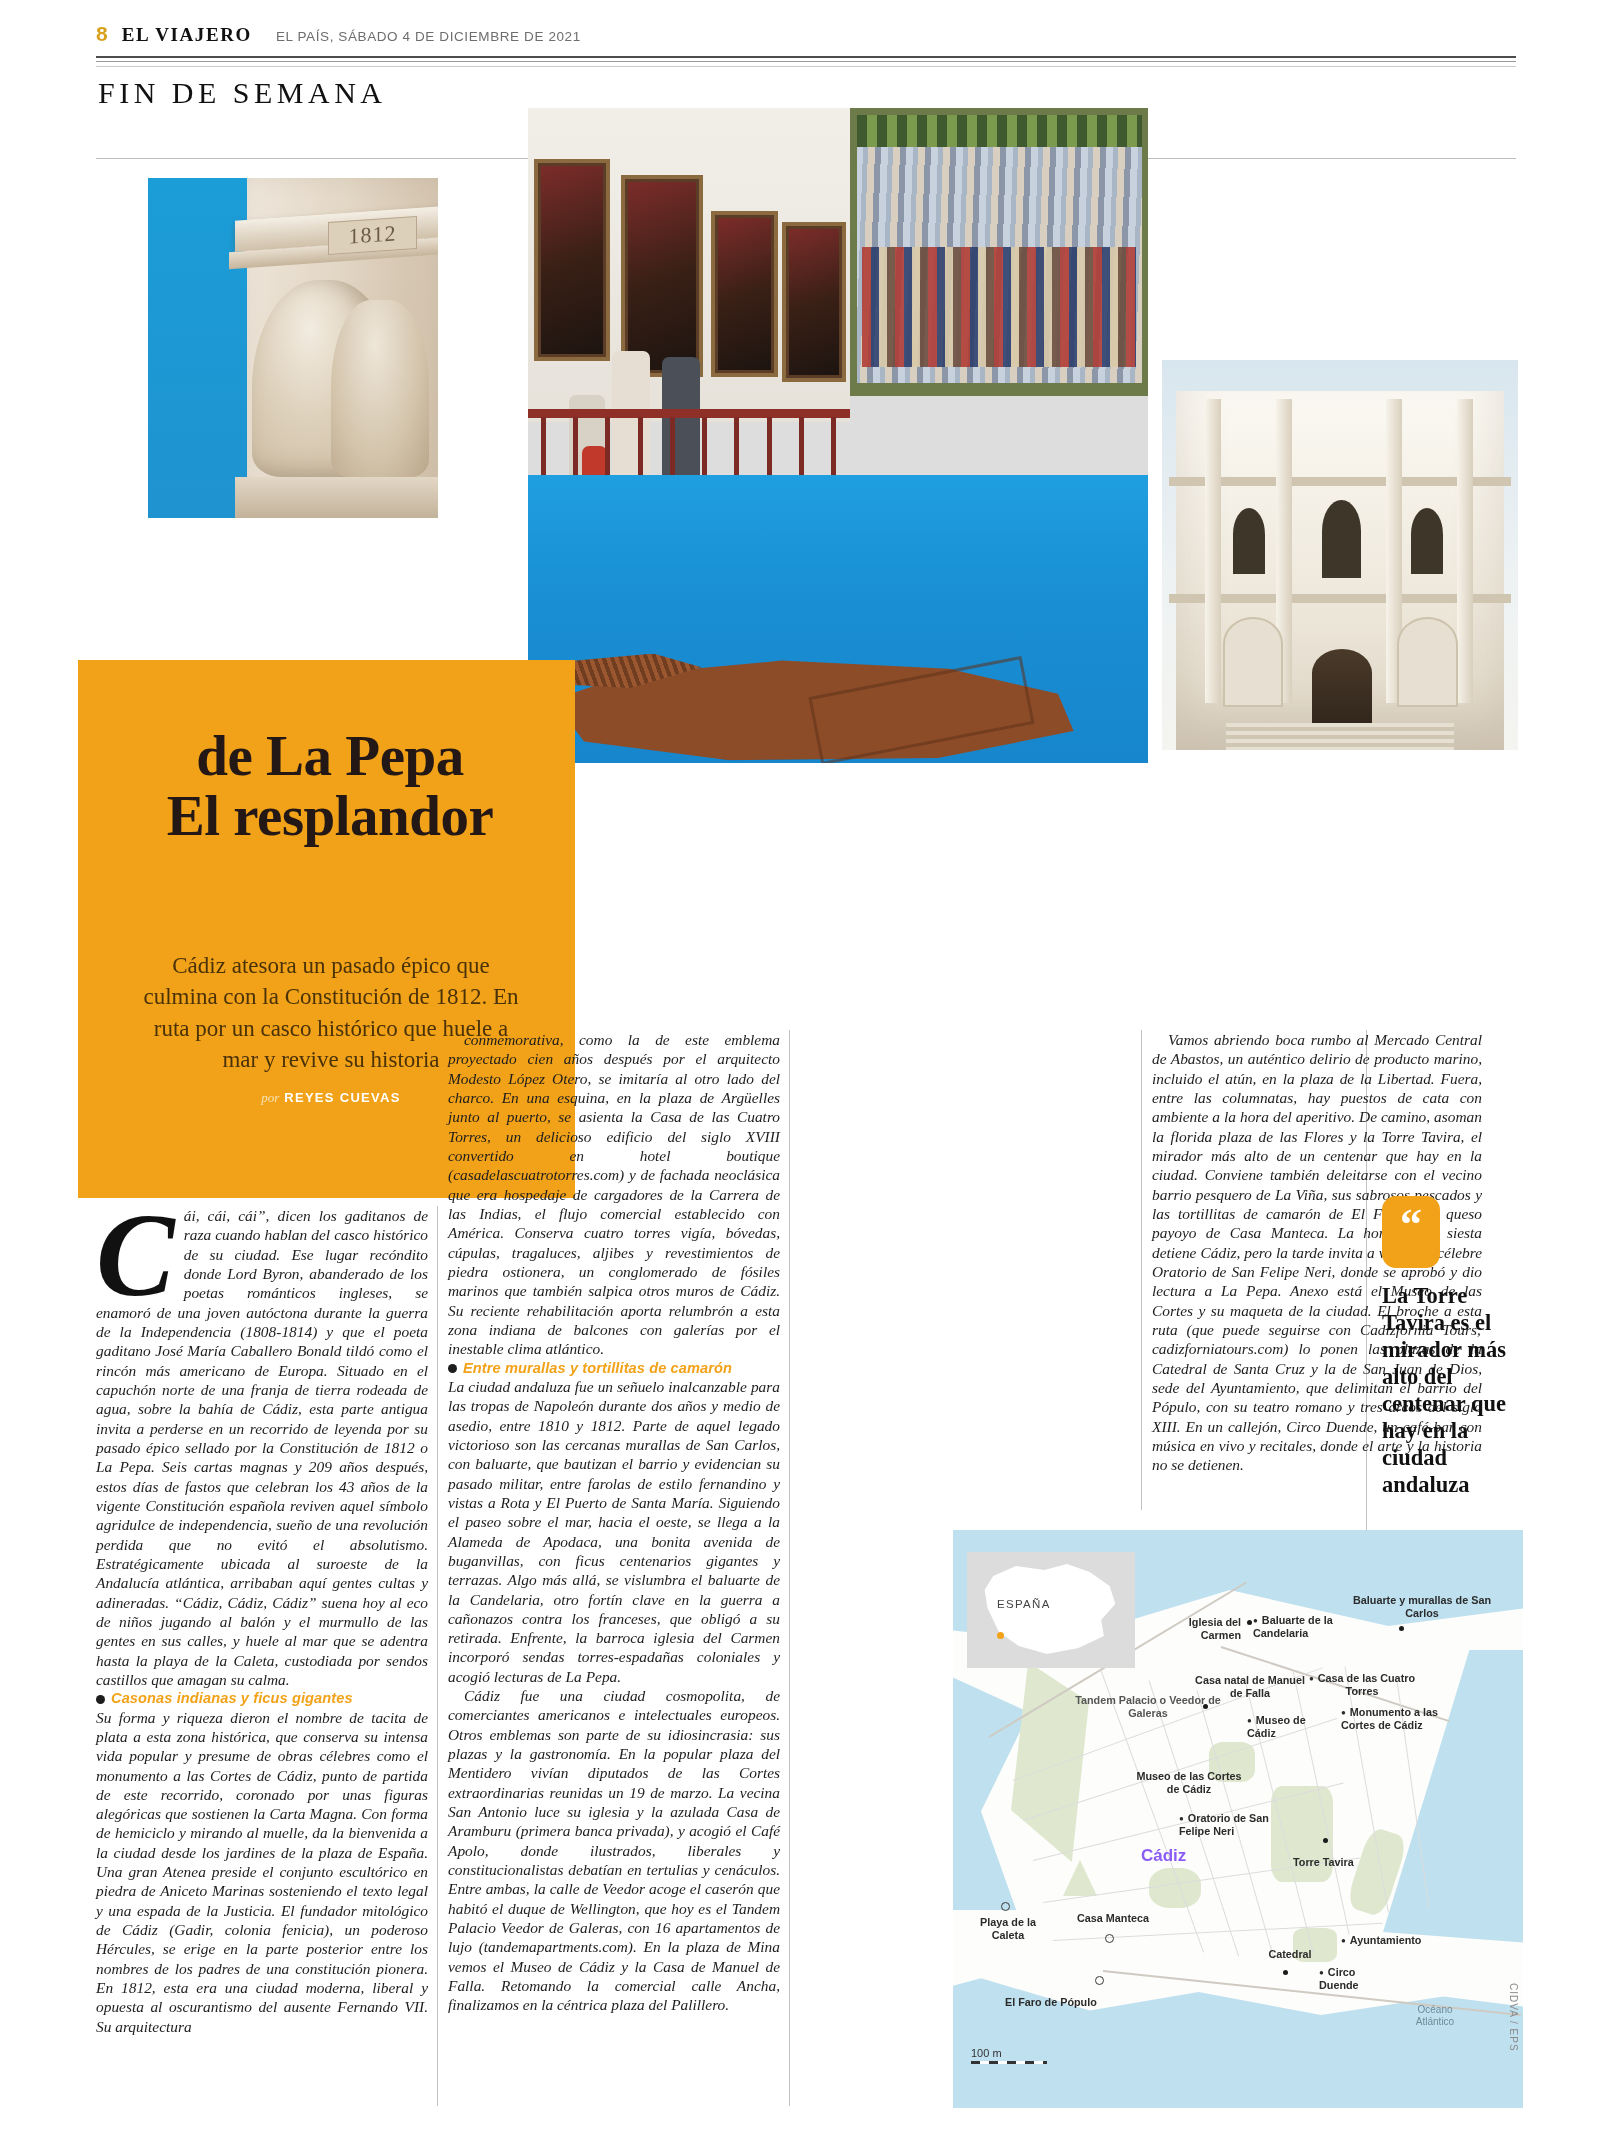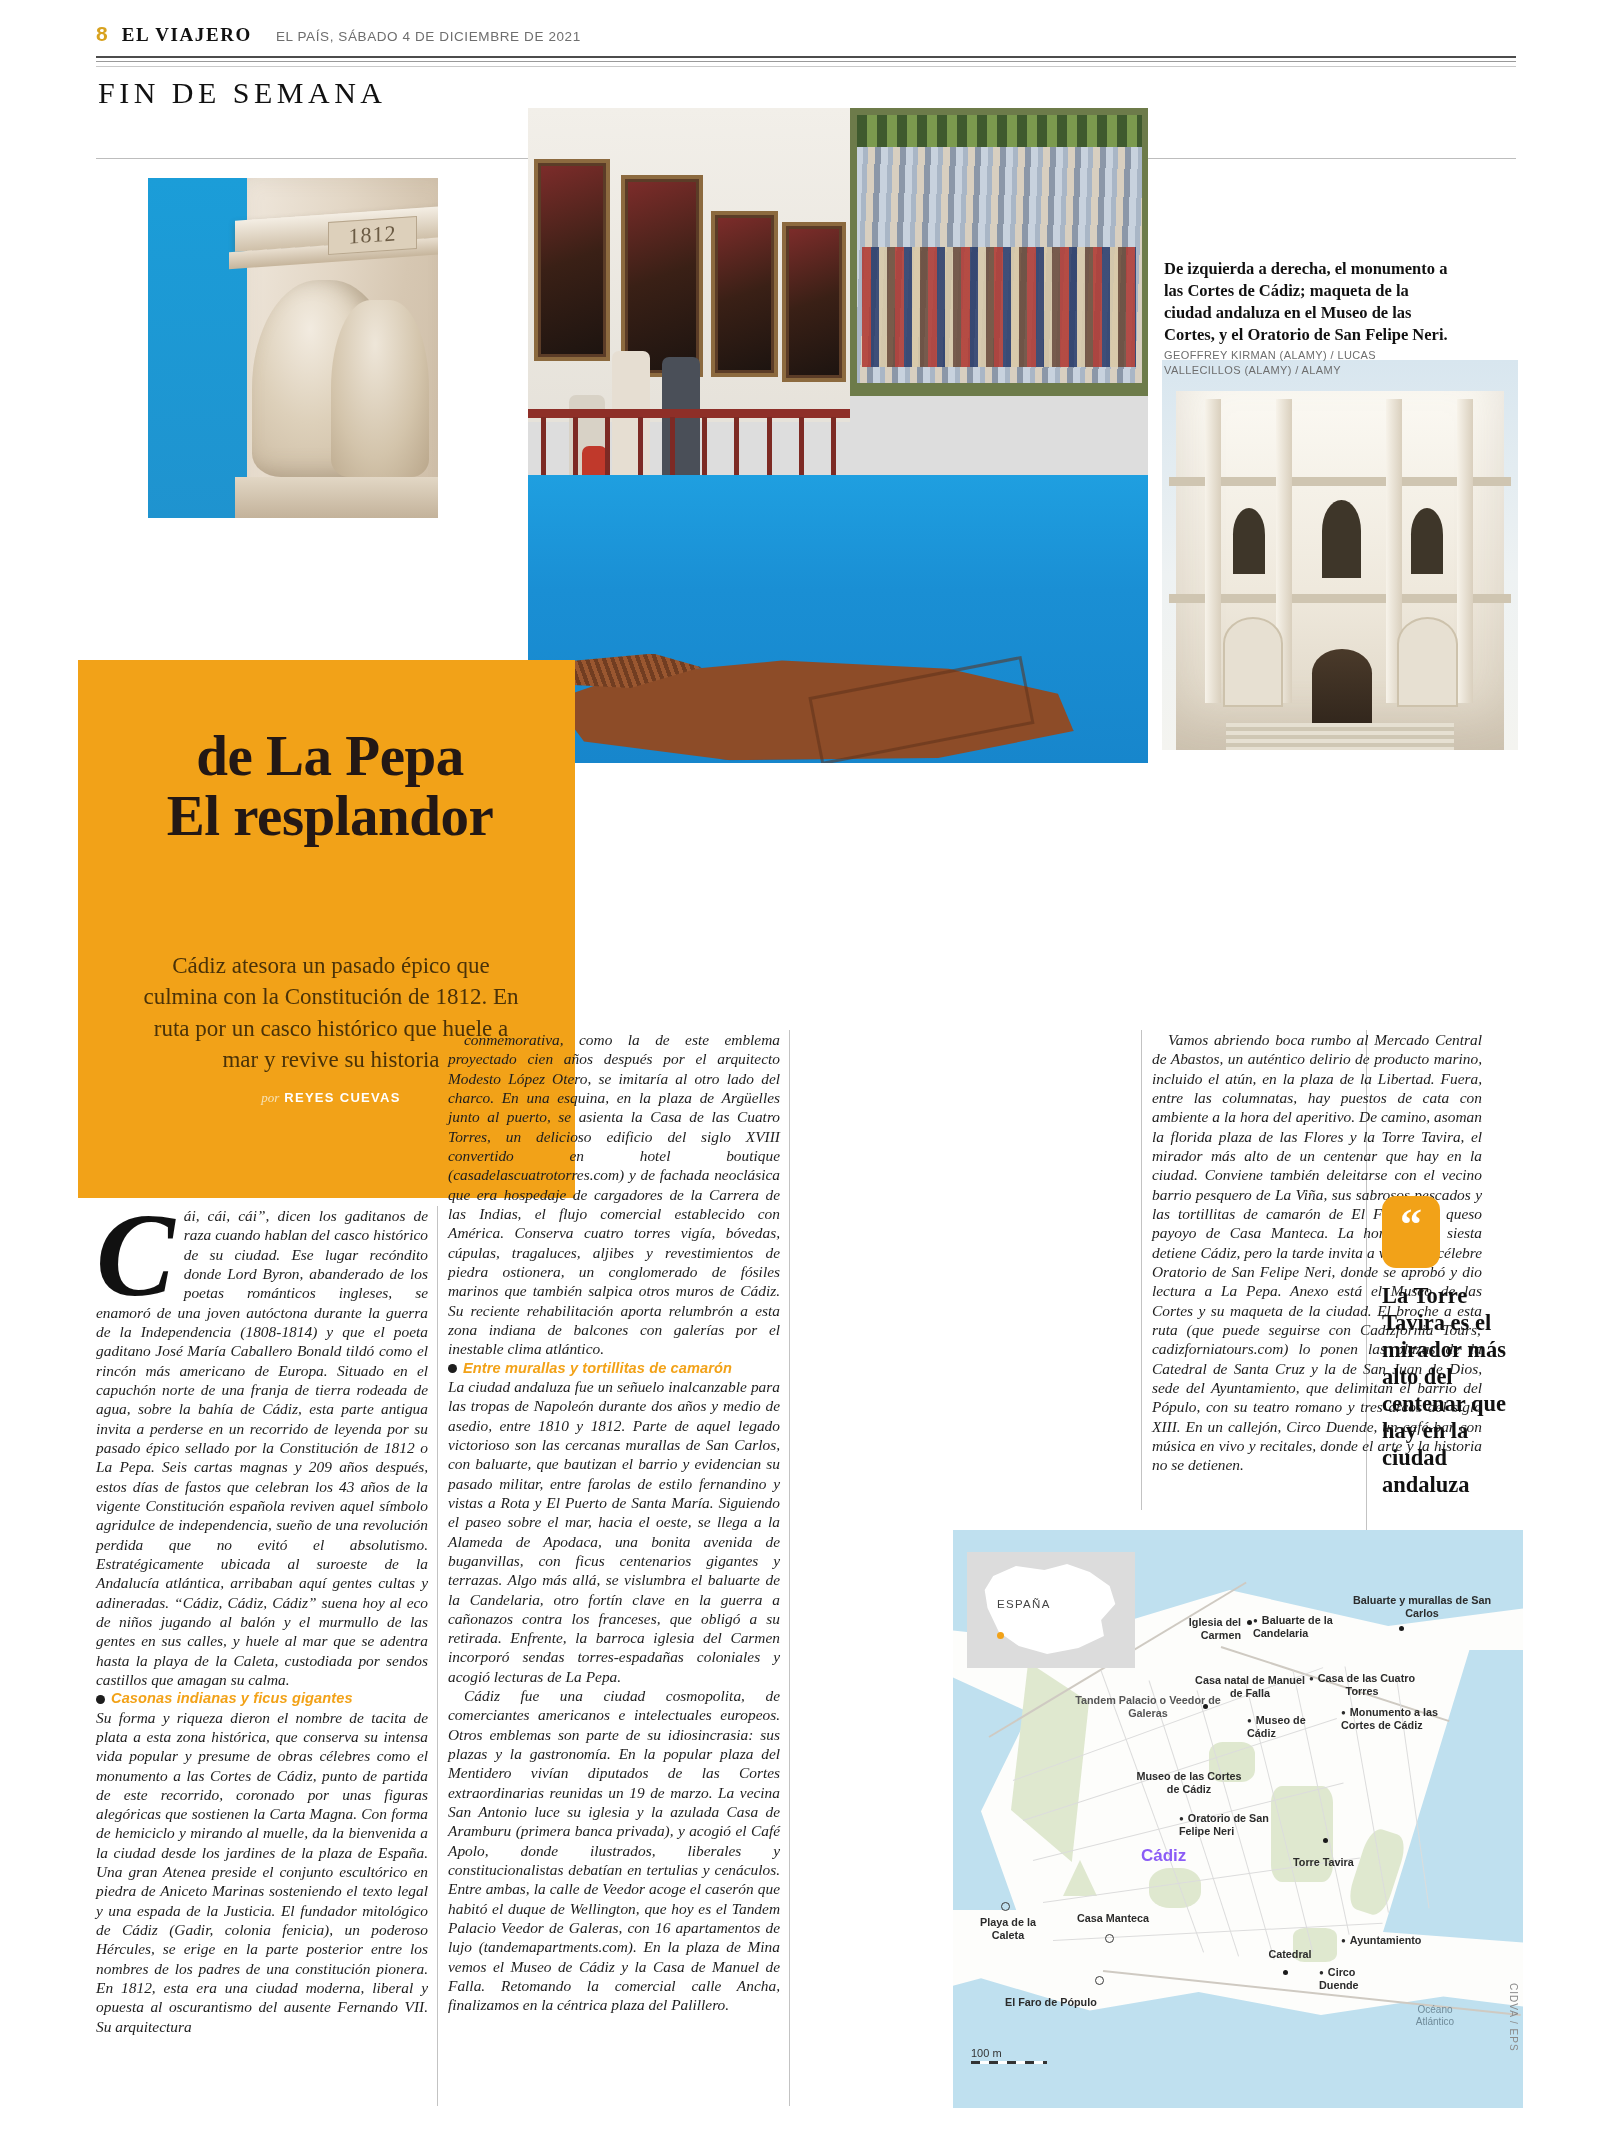--- a/index.html
+++ b/index.html
@@ -273,24 +273,20 @@
     <div class="ch-pilaster" style="left:83%"></div>
     <div class="ch-win" style="left:20%;top:38%;width:9%;height:17%;"></div>
     <div class="ch-win" style="left:70%;top:38%;width:9%;height:17%;"></div>
     <div class="ch-win" style="left:45%;top:36%;width:11%;height:20%;"></div>
     <div class="ch-arch" style="left:17%;top:66%;width:16%;height:22%;border-radius:50% 50% 0 0/30% 30% 0 0;"></div>
     <div class="ch-arch" style="left:66%;top:66%;width:16%;height:22%;border-radius:50% 50% 0 0/30% 30% 0 0;"></div>
     <div class="ch-door"></div>
     <div class="ch-steps"></div>
   </div>
 
-  <div class="caption">
-    <span>De izquierda a derecha, el monumento a las Cortes de Cádiz; maqueta de la ciudad andaluza en el Museo de las Cortes, y el Oratorio de San Felipe Neri.</span>
-    <span class="credit">GEOFFREY KIRMAN (ALAMY) / LUCAS VALLECILLOS (ALAMY) / ALAMY</span>
-  </div>
 
   <div class="titlebox">
     <div class="headline">
       <div>de La Pepa</div>
       <div>El resplandor</div>
     </div>
     <div class="deck">Cádiz atesora un pasado épico que culmina con la Constitución de 1812. En ruta por un casco histórico que huele a mar y revive su historia</div>
     <div class="byline">
       <em>por</em>
       <b>REYES CUEVAS</b>

